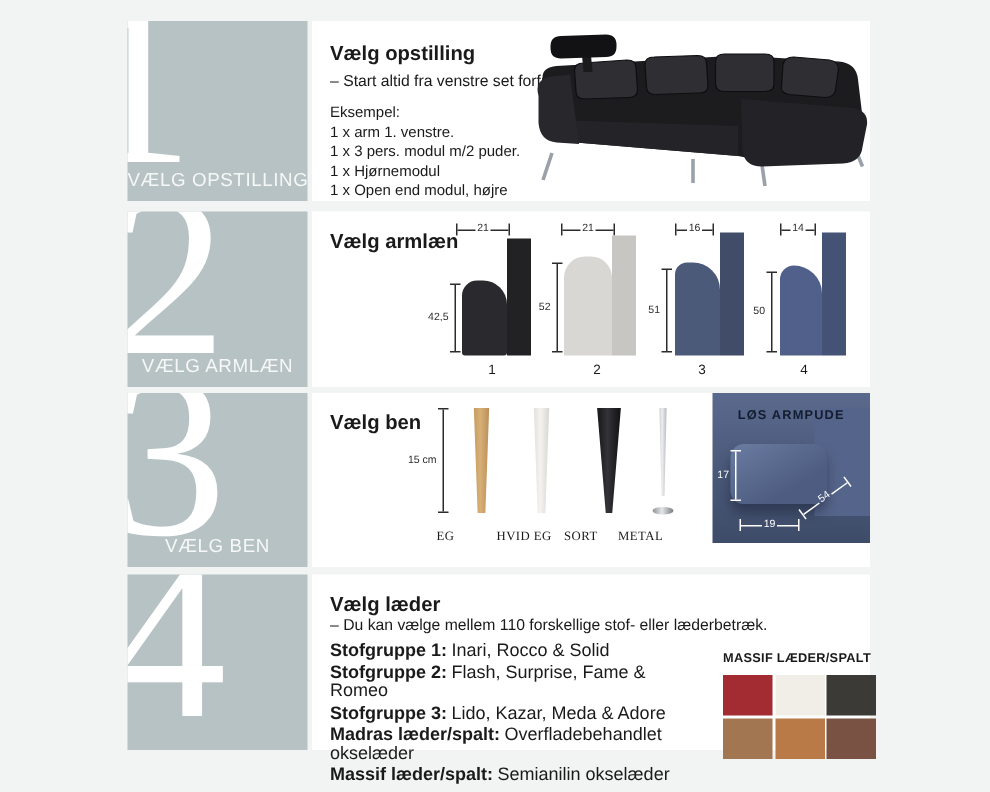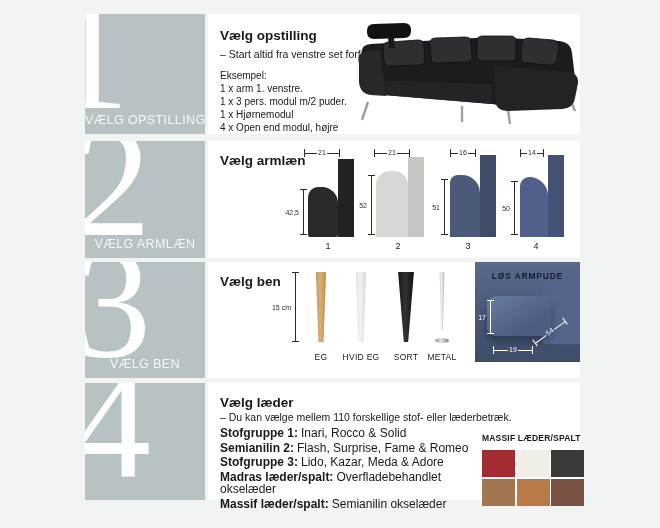--- a/index.html
+++ b/index.html
@@ -71,22 +71,22 @@
   .leg-eg   { left:105px; width:16px; clip-path:polygon(18% 0,82% 0,66% 100%,34% 100%);
               background:linear-gradient(90deg,#b98f55,#d8b076 45%,#a87f4b); }
   .leg-hvid { left:145px; width:16px; clip-path:polygon(18% 0,82% 0,66% 100%,34% 100%);
               background:linear-gradient(90deg,#d6d5d1,#f4f3ef 45%,#c9c8c3); }
   .leg-sort { left:189px; width:18px; clip-path:polygon(6% 0,94% 0,62% 100%,38% 100%);
               background:linear-gradient(90deg,#131315,#333338 45%,#0d0d0f); }
   .leg-metal{ left:228px; width:12px; clip-path:polygon(30% 0,70% 0,58% 84%,42% 84%);
               background:linear-gradient(90deg,#8e9094,#eceef0 45%,#797b7f); }
   .leg-base { position:absolute; left:227px; top:76px; width:14px; height:5px; border-radius:50%;
               background:linear-gradient(90deg,#8e9094,#e4e6e8 45%,#797b7f); }
-  .leg-label { position:absolute; top:90px; width:60px; text-align:center; font-size:8.5px;
-               letter-spacing:0.3px; color:#1a1a1a; }
+  .leg-label { position:absolute; top:90px; width:60px; font-size:8.5px;
+               letter-spacing:0.3px; color:#1a1a1a;font-family:Liberation Serif, serif; }
   .ll1 { left:83px; } .ll2 { left:123px; } .ll3 { left:168px; } .ll4 { left:204px; }
 
   
   .armpude { position:absolute; left:267px; top:0; width:105px; height:100px; overflow:hidden;
              background:linear-gradient(180deg,#5a6a8e 0%,#4a5878 55%,#3e4c6a 100%); }
   .armpude-title { position:absolute; top:9px; width:100%; text-align:center;
                    font-size:8.5px; font-weight:bold; letter-spacing:0.8px; color:#141c30; }
   .cushion { position:absolute; left:12px; top:34px; width:64px; height:40px; border-radius:9px;
              background:linear-gradient(150deg,#6b7ca2,#4d5c80 70%);
              box-shadow:0 6px 8px rgba(10,15,30,0.35); }
@@ -125,21 +125,21 @@
   </div>
 
   <div class="card" style="top:14px;height:120px;">
     <div class="c1-text">
       <div class="t">Vælg opstilling</div>
       <div class="s subtitle">– Start altid fra venstre set forfra.</div>
       <div class="ex-label">Eksempel:</div>
       <div class="ex-line">1 x arm 1. venstre.</div>
       <div class="ex-line">1 x 3 pers. modul m/2 puder.</div>
       <div class="ex-line">1 x Hjørnemodul</div>
-      <div class="ex-line">4 x Open end modul, højre</div>
+      <div class="ex-line">1 x Open end modul, højre</div>
     </div>
     <svg class="sofa-svg" width="234" height="112" viewBox="0 0 234 112">
       <g stroke="#9ba1a8" stroke-width="2.4" fill="none">
         <path d="M22,84 L16,102"></path>
           <path d="M116,88 L116,104"></path>
         <path d="M162,92 L164,106"></path>
           <path d="M222,76 L229,93"></path>
       </g>
       <path d="M16,36 Q14,27 25,26 L146,19 L213,23 Q225,24 226,35 L229,60 Q230,73 218,76 L166,86 Q154,88 146,86 L26,76 Q15,75 15,64 Z" fill="#1c1c1f"></path>
       <path d="M148,48 L223,54 Q233,56 232,65 L229,80 Q228,90 216,91 L162,93 Q150,93 149,82 Z" fill="#232327"></path>
@@ -247,21 +247,21 @@
           <i></i>
       </div>
     </div>
   </div>
 
   <div class="card" style="top:383px;height:117px;">
     <div class="sec-title">Vælg læder</div>
     <div class="c4-sub subtitle">– Du kan vælge mellem 110 forskellige stof- eller læderbetræk.</div>
     <div class="c4-text">
       <div class="fab-line"><b>Stofgruppe 1:</b><span>Inari, Rocco &amp; Solid</span></div>
-      <div class="fab-line"><b>Semianilin 2:</b><span>Flash, Surprise, Fame &amp; Romeo</span></div>
+      <div class="fab-line"><b>Stofgruppe 2:</b><span>Flash, Surprise, Fame &amp; Romeo</span></div>
       <div class="fab-line"><b>Stofgruppe 3:</b><span>Lido, Kazar, Meda &amp; Adore</span></div>
       <div class="fab-line"><b>Madras læder/spalt:</b><span>Overfladebehandlet okselæder</span></div>
       <div class="fab-line"><b>Massif læder/spalt:</b><span>Semianilin okselæder</span></div>
     </div>
     <div class="leather-panel">
       <div class="leather-title">MASSIF LÆDER/SPALT</div>
       <div class="swatch-grid">
         <div class="swatch" style="background-color: rgb(163, 43, 50);"></div>
         <div class="swatch" style="background-color: rgb(241, 238, 232);"></div>
         <div class="swatch" style="background-color: rgb(59, 58, 54);"></div>

